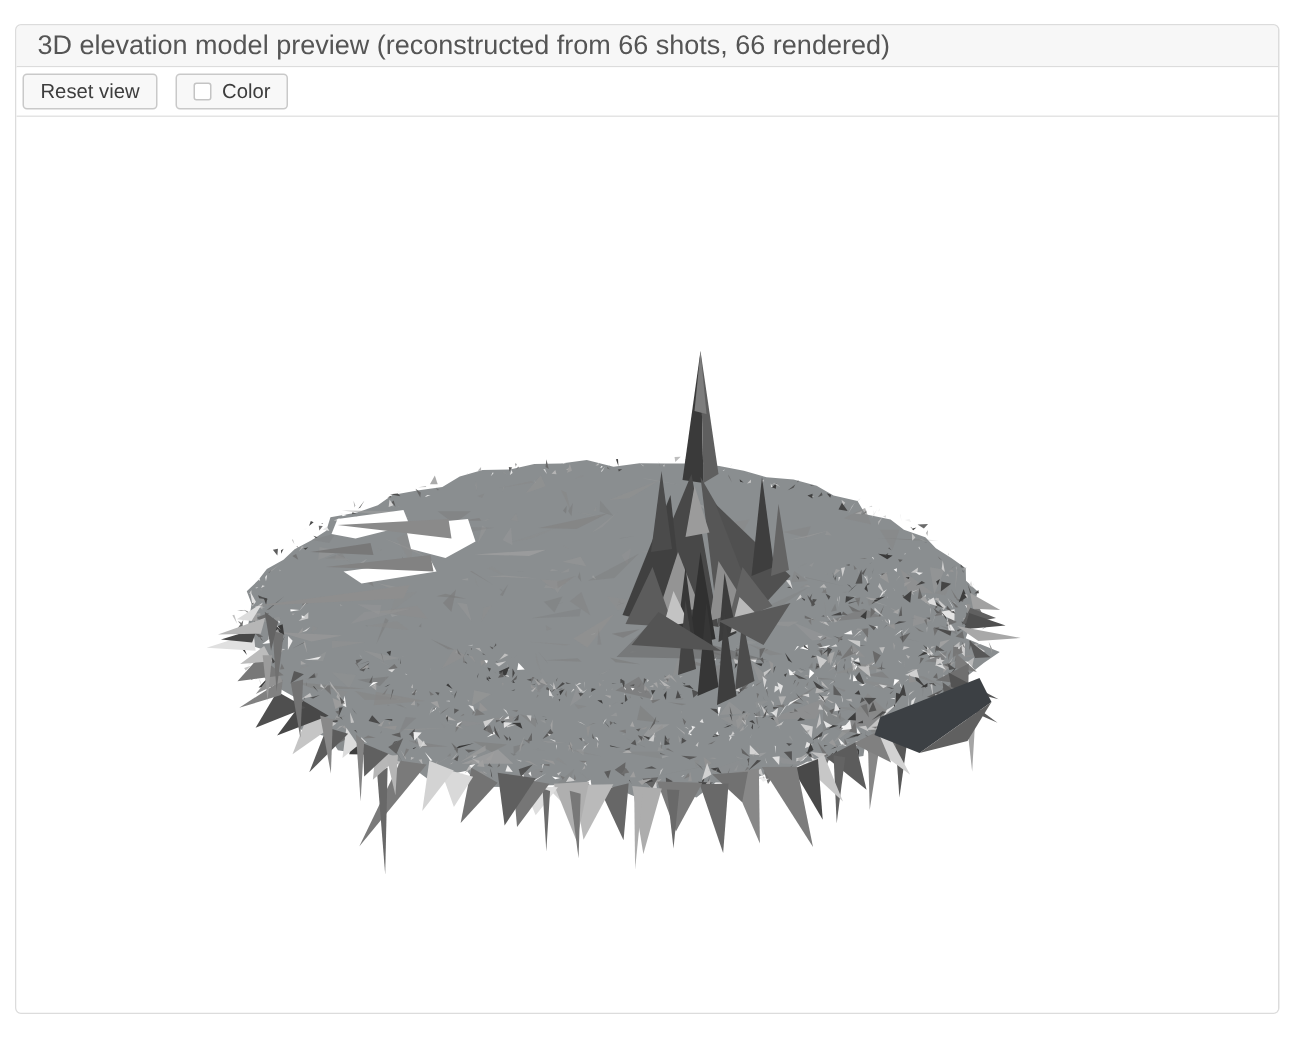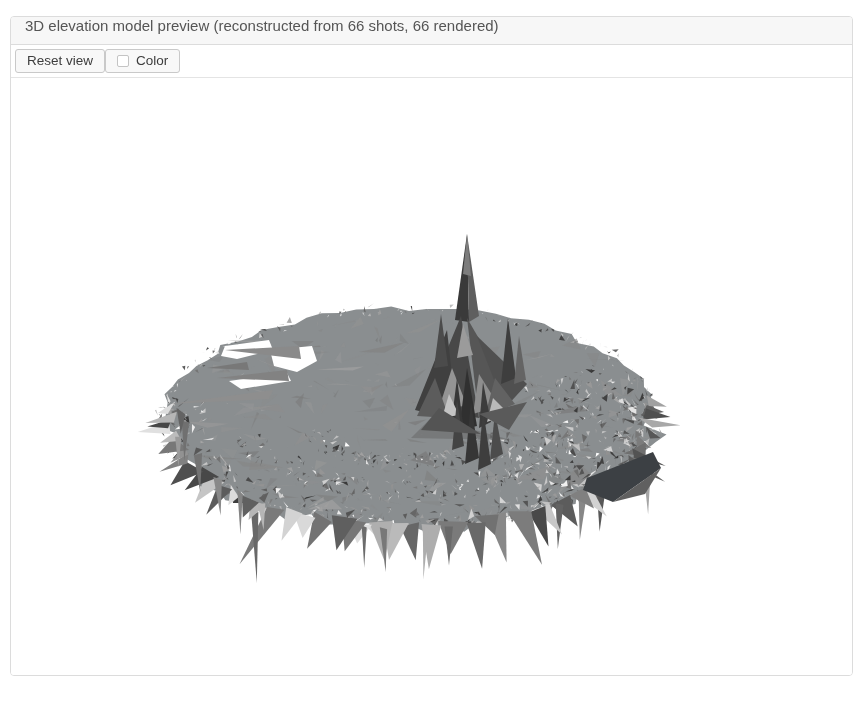--- a/index.html
+++ b/index.html
@@ -7,26 +7,26 @@
   *{box-sizing:border-box;}
   .page{position:relative;width:865px;height:702px;background:#fff;overflow:hidden;}
   .panel{
     position:absolute;left:10px;top:16px;width:843px;height:660px;
     border:1px solid var(--panel-border,#dcdcdc);border-radius:4px;background:#fff;
   }
   .panel-header{
     height:28px;background:var(--header-bg,#f7f7f7);
     border-bottom:1px solid var(--panel-border,#dcdcdc);
     border-radius:3px 3px 0 0;
-    display:flex;align-items:flex-start;padding:0 14px;
-    font-size:15px;color:var(--header-text,#555);
+    display:flex;align-items:center;padding:0 14px;
+    font-size:18px;color:var(--header-text,#555);
     white-space:nowrap;
   }
   .toolbar{
-    height:33px;display:flex;align-items:center;
+    height:33px;display:flex;align-items:center;gap:12px;
     padding:0 4px;background:#fff;
     border-bottom:1px solid var(--toolbar-divider,#e4e4e4);
   }
   .btn{
     height:24px;display:inline-flex;align-items:center;gap:7px;
     padding:0 11px;border:1px solid var(--button-border,#c9c9c9);
     border-radius:3px;background:var(--button-bg,#f8f8f8);
     font-family:inherit;font-size:13.5px;color:var(--button-text,#3d3d3d);
     line-height:1;cursor:pointer;white-space:nowrap;
   }

